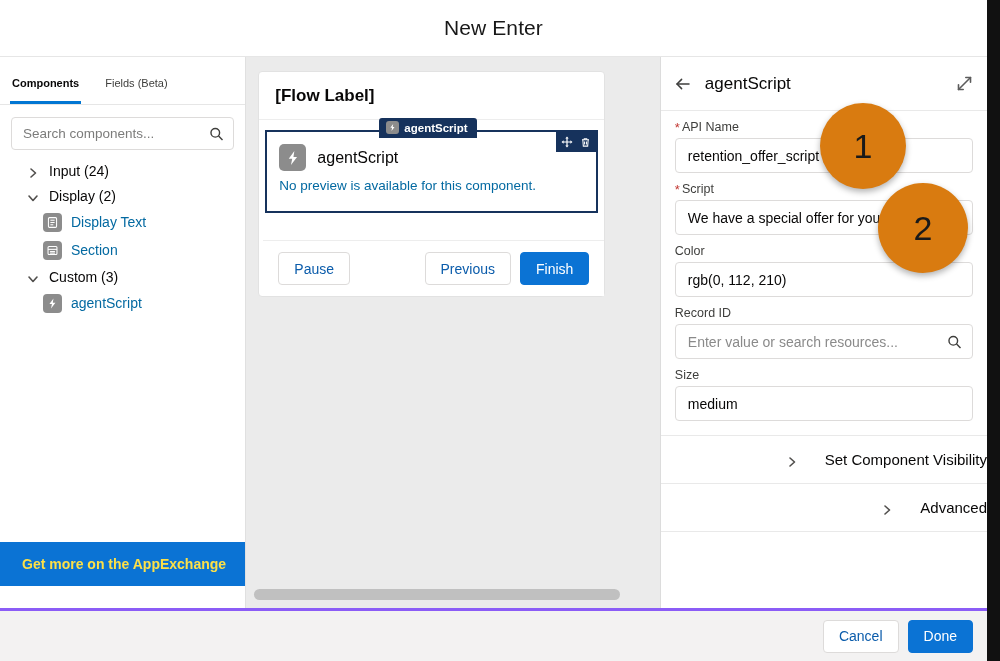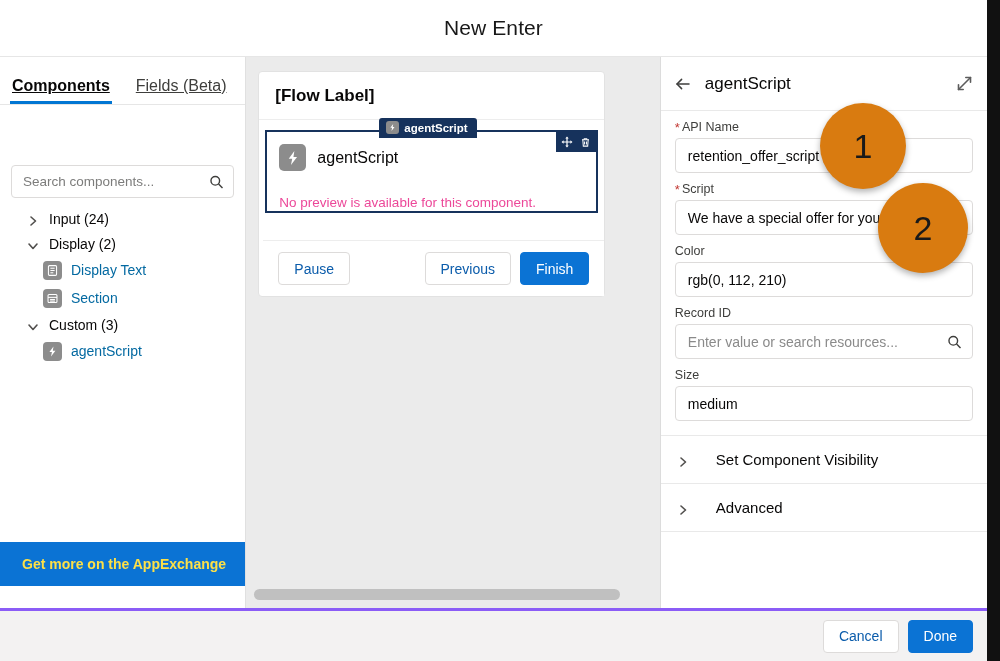--- a/index.html
+++ b/index.html
@@ -49,32 +49,32 @@
     border-right: 1px solid #e0e0e0;
     position: relative;
     display: flex; flex-direction: column;
   }
   .tabs {
     display: flex; height: 48px; align-items: flex-end;
     padding-left: 10px; gap: 22px;
     border-bottom: 1px solid #e6e6e6;
   }
   .tab {
-    font-size: 16px; color: #3e3e3c; padding: 0 2px 9px 2px;
-    cursor: pointer; white-space: nowrap; text-decoration: underline;
+    font-size: 11px; color: #3e3e3c; padding: 0 2px 15px 2px;
+    cursor: pointer; white-space: nowrap;
   }
   .tab.active {
     color: #080707; font-weight: bold;
     box-shadow: inset 0 -3px 0 0 #0176d3;
   }
   .search-wrap { padding: 12px 11px 6px 11px; }
   .search-box {
     position: relative; height: 33px;
     border: 1px solid #dddbda; border-radius: 4px;
-    background: #fff; display: flex; align-items: center; margin-top: 48px;
+    background: #fff; display: flex; align-items: center;
   }
   .search-box input {
     border: none; outline: none; background: transparent;
     font-family: inherit; font-size: 13.5px; color: #080707;
     padding: 0 30px 0 11px; width: 100%; height: 100%;
   }
   .search-box input::placeholder { color: #7c7c7b; }
   .search-icon {
     position: absolute; right: 9px; top: 50%;
     transform: translateY(-50%);
@@ -162,21 +162,21 @@
     align-items: center; justify-content: center; cursor: pointer;
   }
   .comp-head { display: flex; align-items: center; gap: 11px; }
   .comp-head .big-icon {
     width: 27px; height: 27px; border-radius: 5px;
     background: #8c8c8c; display: flex;
     align-items: center; justify-content: center; flex: none;
   }
   .comp-head-title { font-size: 16px; color: #080707; }
   .comp-note {
-    margin-top: 24px; font-size: 13.5px; color: #ec4899;
+    margin-top: 7px; font-size: 13.5px; color: #0369a1;
   }
   .flow-buttons {
     position: absolute; left: 4px; right: 0; bottom: 0;
     height: 56px; display: flex; align-items: center;
     padding: 0 15px; border-top: 1px solid #ededed;
     background: #fff;
   }
   .btn {
     font-family: inherit; font-size: 14px;
     border-radius: 4px; cursor: pointer;
@@ -243,20 +243,21 @@
     position: absolute; right: 10px; top: 50%;
     transform: translateY(-50%); width: 15px; height: 15px;
   }
   .props-divider {
     margin-top: 14px; border-top: 1px solid #e9e9e9;
   }
   .accordion {
     height: 48px; display: flex; align-items: center;
     gap: 27px; padding-left: 16px; cursor: pointer;
     border-bottom: 1px solid #e9e9e9;
+    justify-content: flex-end;
   }
   .accordion-label { font-size: 15px; color: #080707; }
 
   
   .anno {
     position: absolute; border-radius: 50%;
     background: #d97b10;
     display: flex; align-items: center; justify-content: center;
     color: #1a1a1a; font-size: 34px;
     box-shadow: 0 3px 6px rgba(0,0,0,.3);

